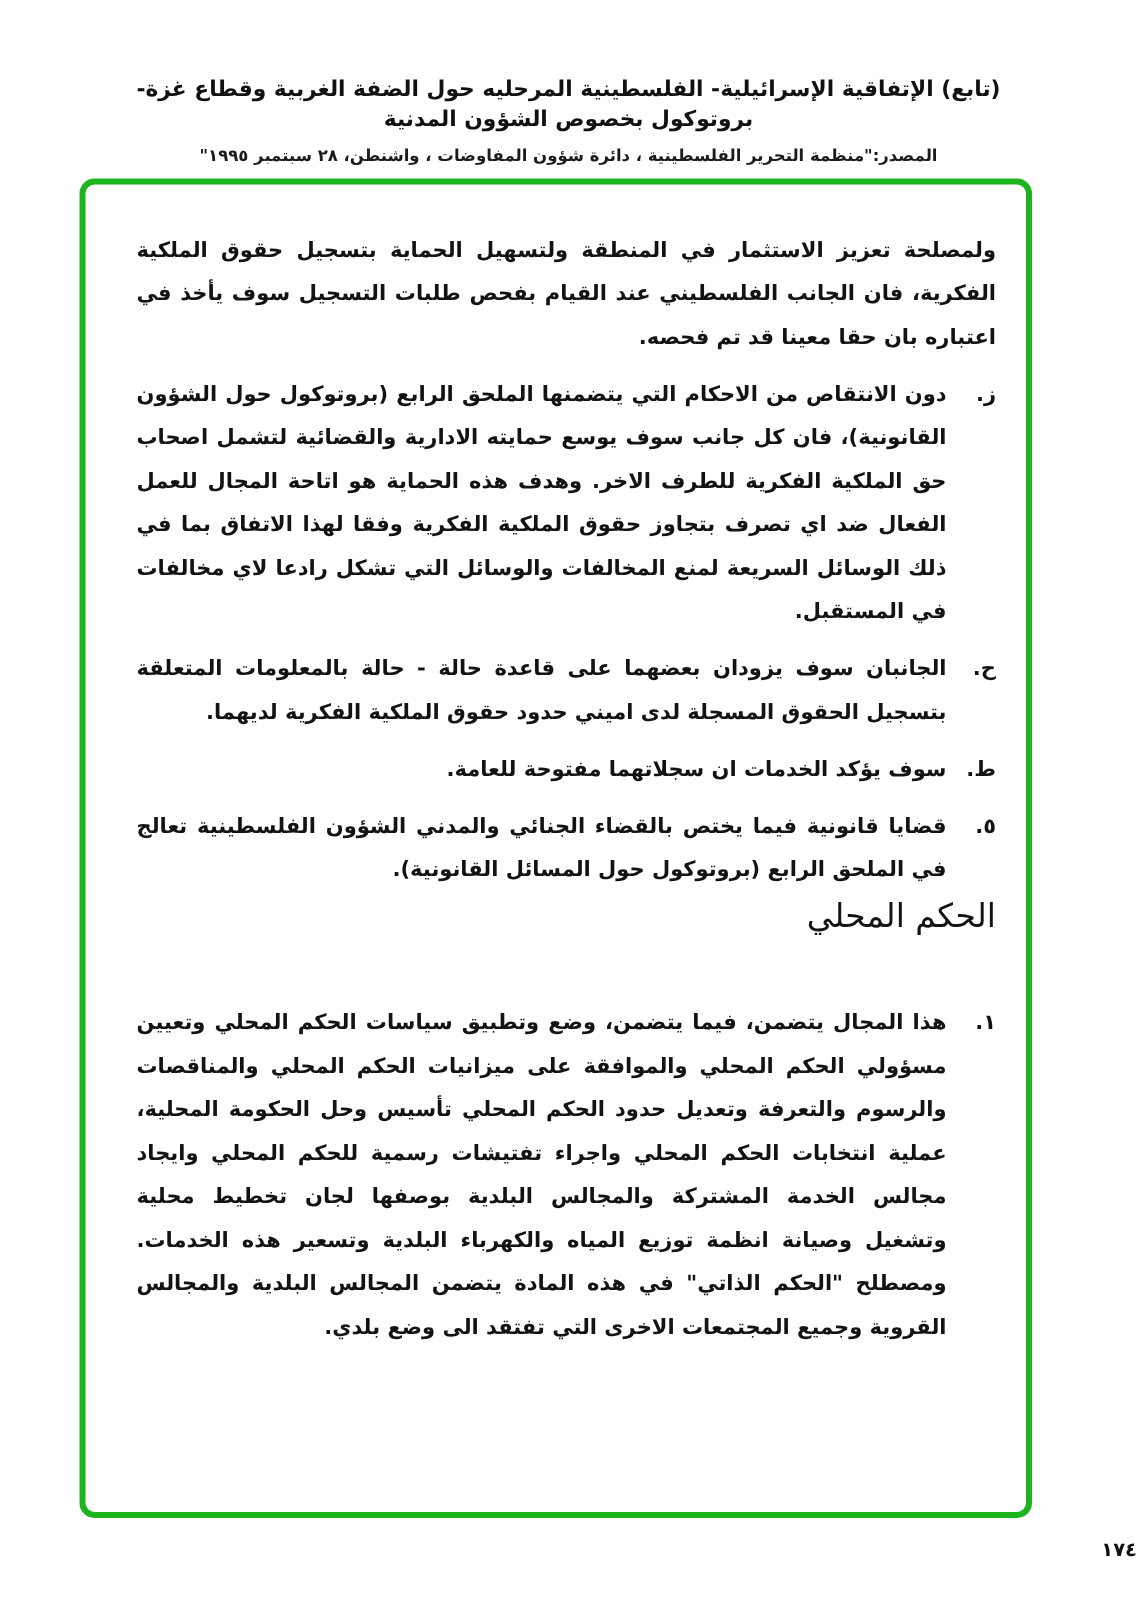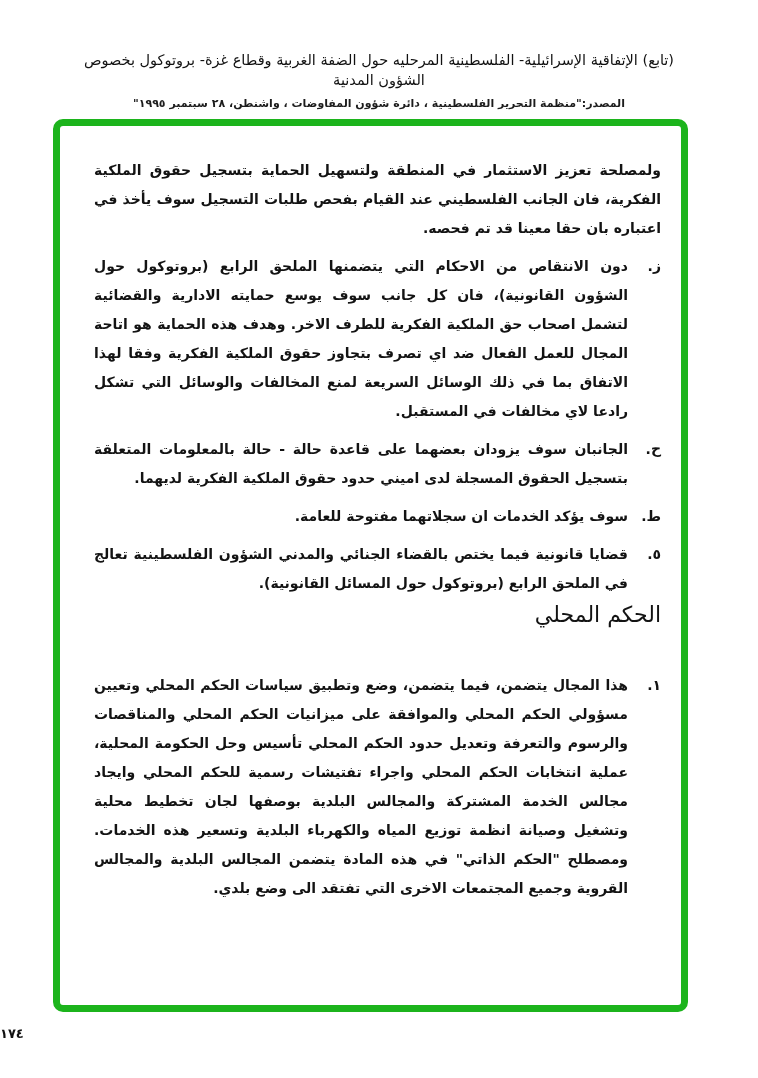--- a/index.html
+++ b/index.html
@@ -11,32 +11,32 @@
     color:#111111;
     overflow:hidden;
     margin:0 auto;
   }
   
   .doc-header{
     position:absolute;top:50px;left:0;right:0;
     text-align:center;direction:rtl;
   }
   .doc-title{
-    font-size:14.5px;font-weight:400;letter-spacing:0;
+    font-size:14.5px;font-weight:700;letter-spacing:0;
     line-height:20px;padding:0 60px;
   }
   .doc-source{
     margin-top:7px;font-size:11px;font-weight:700;color:#1c1c1c;
   }
   
   .frame{
     position:absolute;left:53px;top:119px;
     width:635px;height:893px;
     box-sizing:border-box;
-    border:7px solid #4c1d95;
+    border:4px solid #4c1d95;
     border-radius:10px;
     padding:30px 20px 0 34px;
     direction:rtl;
   }
   .frame-inner{
     font-size:14px;font-weight:700;line-height:29px;
     text-align:justify;text-align-last:right;
     color:#131313;
   }
   .intro{margin:0;}
@@ -48,21 +48,21 @@
     text-align:right;
   }
   .article-subheading{
     margin-top:5px;font-size:22px;font-weight:400;line-height:24px;
     text-align:right;
   }
   .article-clause{margin-top:44px;}
   
   .page-number{
     position:absolute;top:1026px;left:0;right:0;
-    text-align:left;font-size:13px;font-weight:700;color:#101010;
+    text-align:right;font-size:13px;font-weight:700;color:#101010;
     letter-spacing:2px;
   }
 </style>
 </head>
 <body>
 
 <div class="page">
 
   <div class="doc-header">
     <div class="doc-title">(تابع) الإتفاقية الإسرائيلية- الفلسطينية المرحليه حول الضفة الغربية وقطاع غزة- بروتوكول بخصوص الشؤون المدنية</div>

